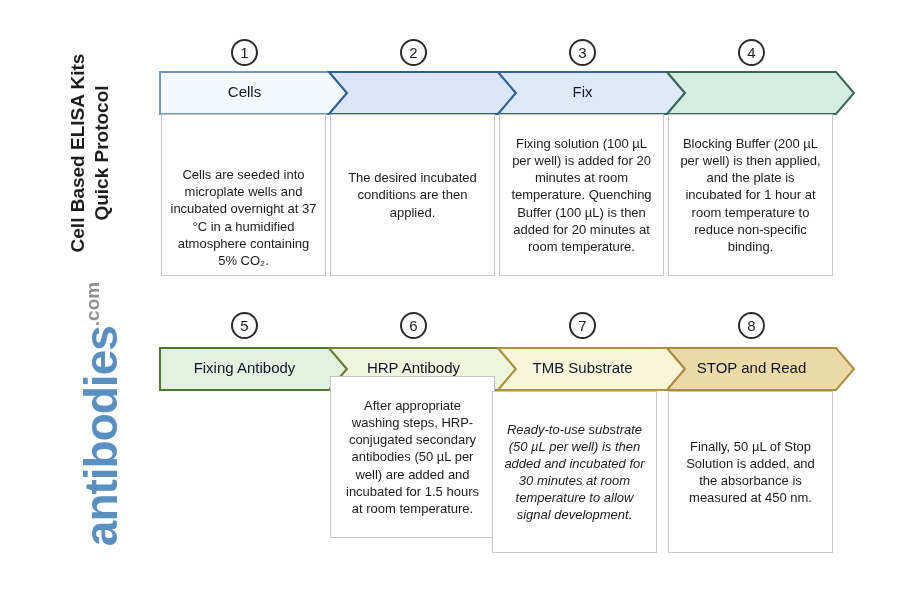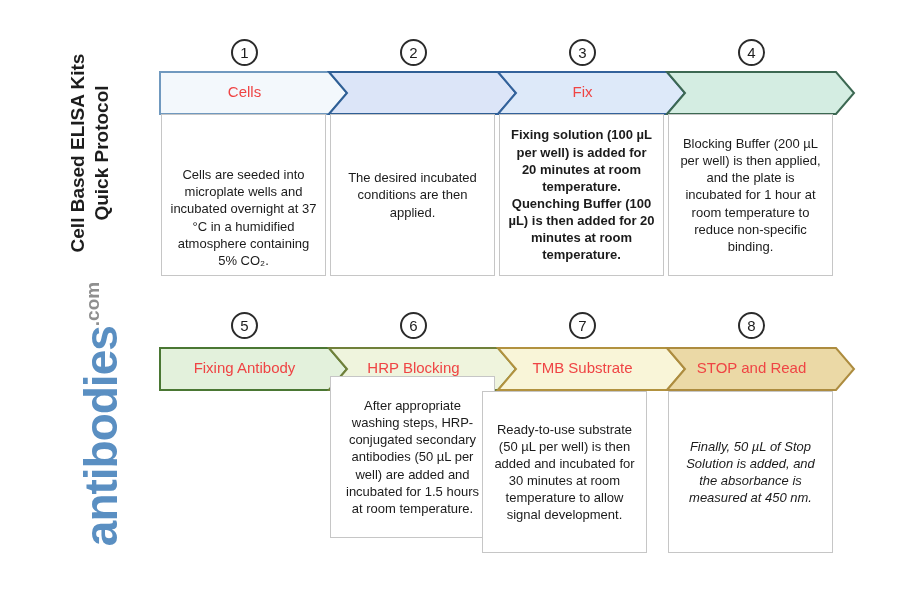--- a/index.html
+++ b/index.html
@@ -23,21 +23,21 @@
   .logo-com{font-size:19px;font-weight:bold;vertical-align:18px;letter-spacing:0;}
   
   .badge{
     position:absolute;width:27px;height:27px;border-radius:50%;
     border:2px solid #2b2b2b;background:#ffffff;box-sizing:border-box;
     text-align:center;line-height:23px;font-size:15px;color:#1d1d1d;
   }
   .arrow-svg{position:absolute;left:158px;width:700px;height:46px;}
   .step-label{
     position:absolute;width:169px;height:46px;line-height:44px;
-    text-align:center;font-size:15px;color:#ef4444;
+    text-align:center;font-size:15px;color:#0f172a;
   }
   .desc-box{
     position:absolute;width:165px;height:162px;background:#ffffff;
     border:1.5px solid #c6c6c6;box-sizing:border-box;
     display:flex;align-items:center;justify-content:center;
     padding:6px 8px;
   }
   .desc-text{
     text-align:center;font-size:13px;line-height:1.32;color:#1b1b1b;
   }
@@ -70,47 +70,47 @@
 
   <div class="step-label" style="left:160px;top:70px;">Cells</div>
   <div class="step-label" style="left:498px;top:70px;">Fix</div>
 
   <div class="desc-box" style="left:161px;top:114px;align-items:flex-end;">
     <div class="desc-text">Cells are seeded into microplate wells and incubated overnight at 37 °C in a humidified atmosphere containing 5% CO₂.</div>
   </div>
   <div class="desc-box" style="left:330px;top:114px;">
     <div class="desc-text">The desired incubated conditions are then applied.</div>
   </div>
-  <div class="desc-box" style="left:499px;top:114px;font-weight:bold;">
+  <div class="desc-box" style="left:499px;top:114px;">
     <div class="desc-text">Fixing solution (100 µL per well) is added for 20 minutes at room temperature. Quenching Buffer (100 µL) is then added for 20 minutes at room temperature.</div>
   </div>
   <div class="desc-box" style="left:668px;top:114px;">
     <div class="desc-text">Blocking Buffer (200 µL per well) is then applied, and the plate is incubated for 1 hour at room temperature to reduce non-specific binding.</div>
   </div>
 
   <div class="badge" style="left:231px;top:312px;">5</div>
   <div class="badge" style="left:400px;top:312px;">6</div>
   <div class="badge" style="left:569px;top:312px;">7</div>
   <div class="badge" style="left:738px;top:312px;">8</div>
 
   <svg class="arrow-svg" style="top:346px;" viewBox="0 0 700 46">
     <path d="M2,2 H171 L189,23 L171,44 H2 Z" stroke-width="2" fill="#e3f1dc" stroke="#4a7733"></path>
     <path d="M171,2 H340 L358,23 L340,44 H171 L189,23 Z" stroke-width="2" fill="#eff4dd" stroke="#70803a"></path>
     <path d="M340,2 H509 L527,23 L509,44 H340 L358,23 Z" stroke-width="2" fill="#f9f5d8" stroke="#b2923f"></path>
     <path d="M509,2 H678 L696,23 L678,44 H509 L527,23 Z" stroke-width="2" fill="#ebd9a6" stroke="#ad8c3f"></path>
   </svg>
 
   <div class="step-label" style="left:160px;top:346px;">Fixing Antibody</div>
-  <div class="step-label" style="left:329px;top:346px;">HRP Blocking</div>
+  <div class="step-label" style="left:329px;top:346px;">HRP Antibody</div>
   <div class="step-label" style="left:667px;top:346px;">STOP and Read</div>
   <div class="step-label" style="left:498px;top:346px;">TMB Substrate</div>
 
   <div class="desc-box" style="left:330px;top:376px;">
     <div class="desc-text">After appropriate washing steps, HRP-conjugated secondary antibodies (50 µL per well) are added and incubated for 1.5 hours at room temperature.</div>
   </div>
-  <div class="desc-box" style="left:482px;top:391px;">
+  <div class="desc-box" style="left:492px;top:391px;font-style:italic;">
     <div class="desc-text">Ready-to-use substrate (50 µL per well) is then added and incubated for 30 minutes at room temperature to allow signal development.</div>
   </div>
-  <div class="desc-box" style="left:668px;top:391px;font-style:italic;">
+  <div class="desc-box" style="left:668px;top:391px;">
     <div class="desc-text">Finally, 50 µL of Stop Solution is added, and the absorbance is measured at 450 nm.</div>
   </div>
 
 </div>
 
 </body></html>

